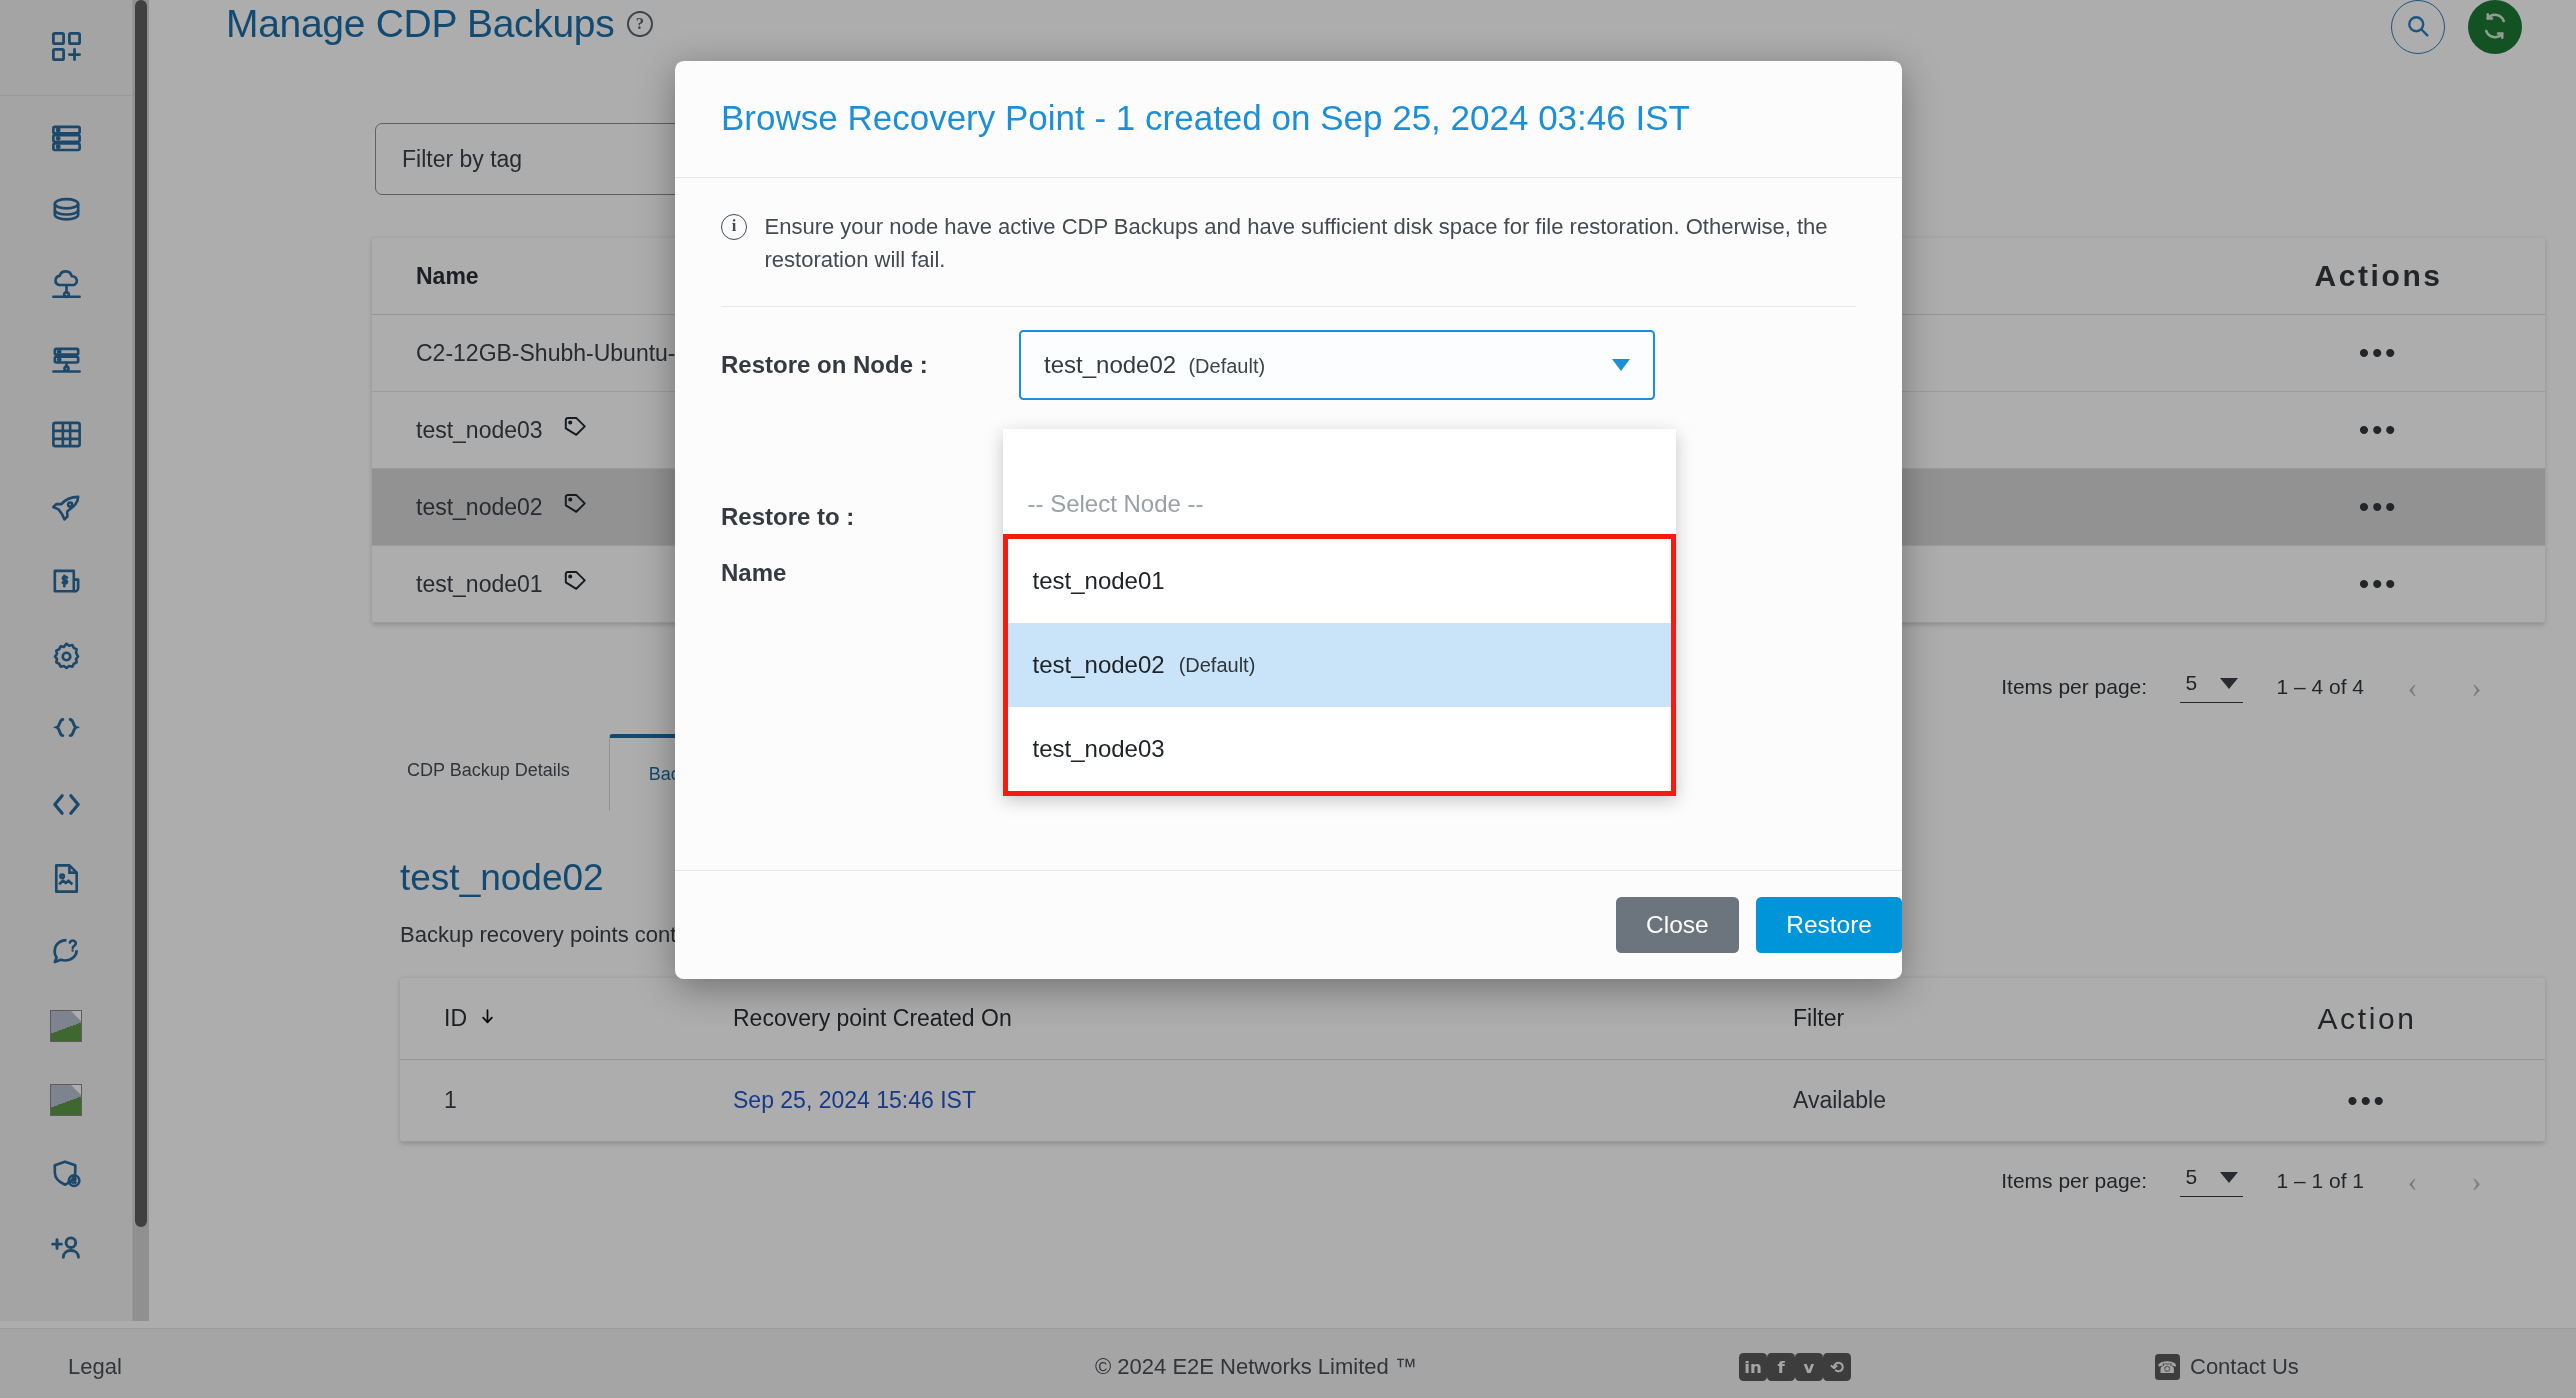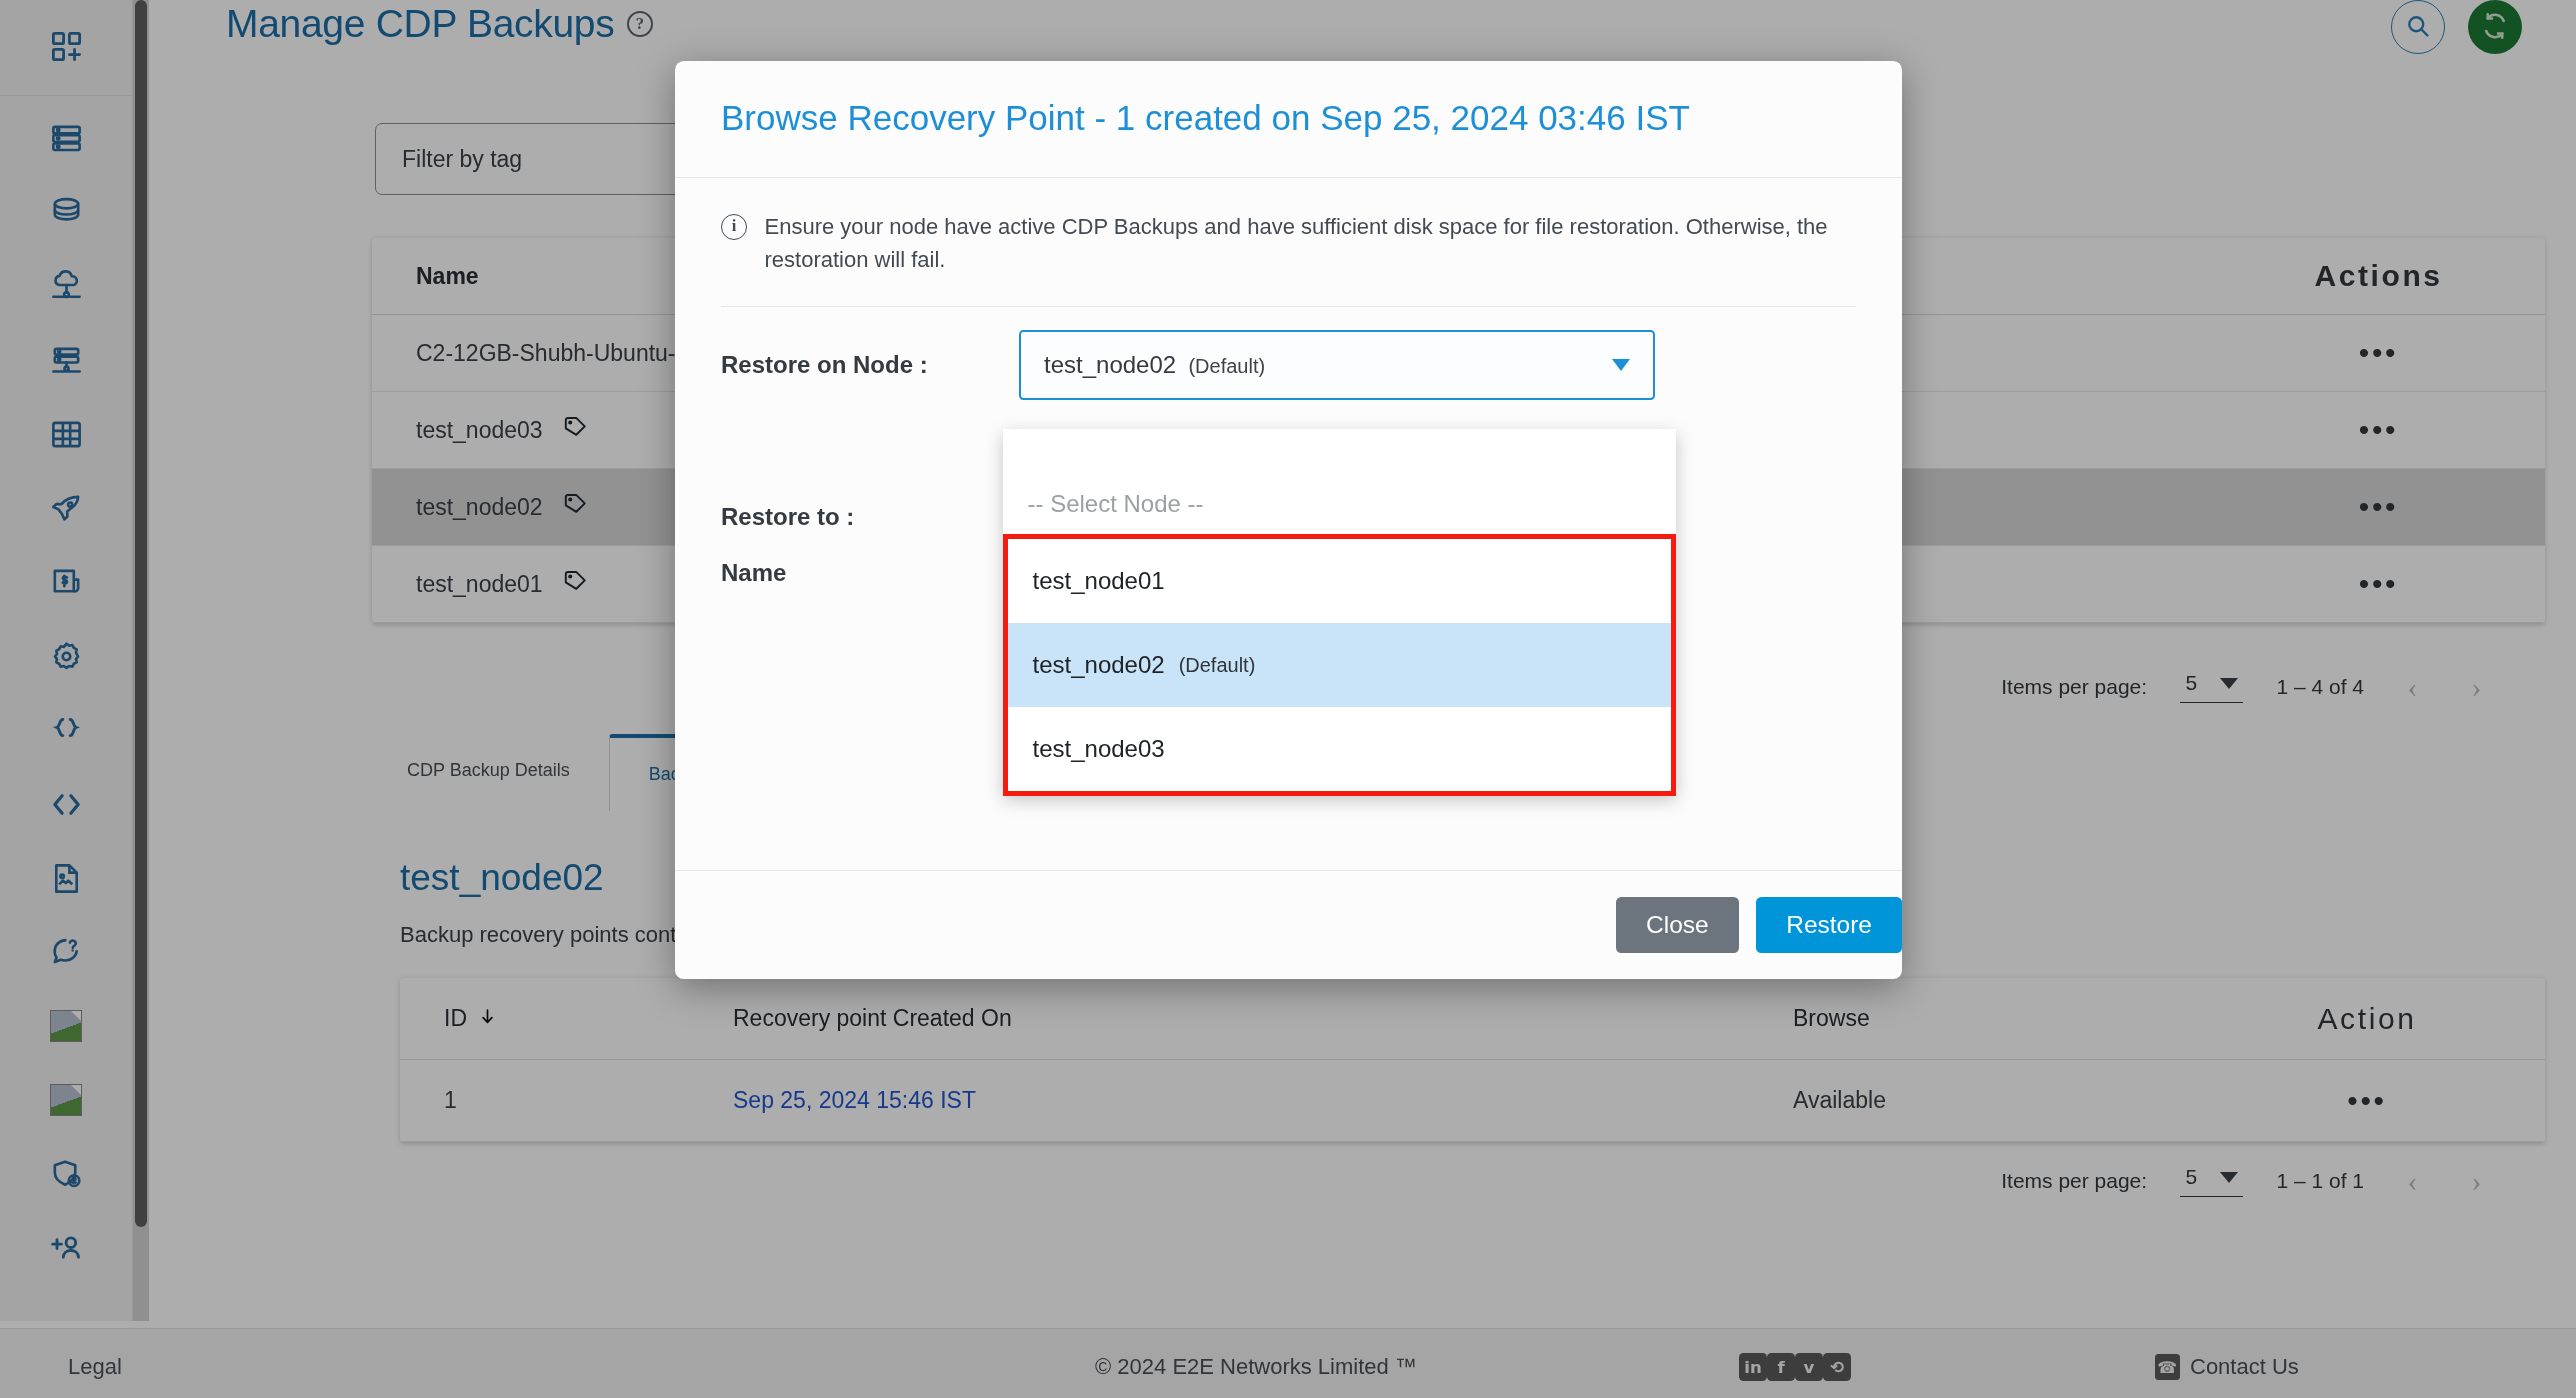--- a/index.html
+++ b/index.html
@@ -642,21 +642,21 @@
       <div class="rp-row rp-head">
         <div class="rp-c-id">
           <span>ID</span>
           <span>
             <svg width="19" height="19" viewBox="0 0 24 24" fill="none" stroke="#111" stroke-width="2.2" stroke-linecap="round" stroke-linejoin="round">
               <path d="M12 4v15M6.5 13.5L12 19.5l5.5-6"></path>
             </svg>
           </span>
         </div>
         <div class="rp-c-created">Recovery point Created On</div>
-        <div class="rp-c-status">Browse</div>
+        <div class="rp-c-status">Filter</div>
         <div class="rp-c-action">Action</div>
       </div>
       <div class="rp-row">
         <div class="rp-c-id">1</div>
         <div class="rp-c-created"><span class="rp-link">Sep 25, 2024 15:46 IST</span></div>
         <div class="rp-c-status">Available</div>
         <div class="rp-c-action">•••</div>
       </div>
     </div>
 

